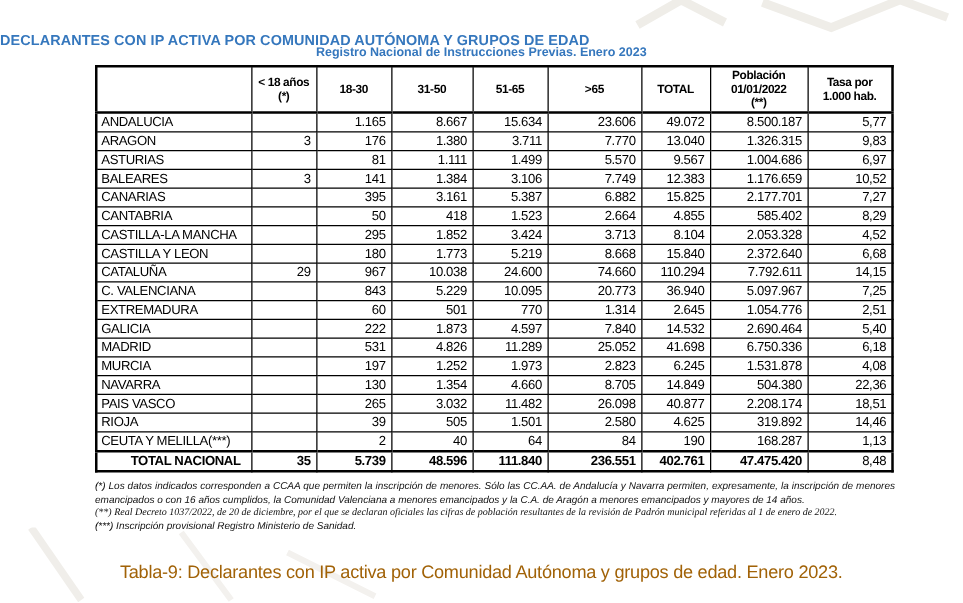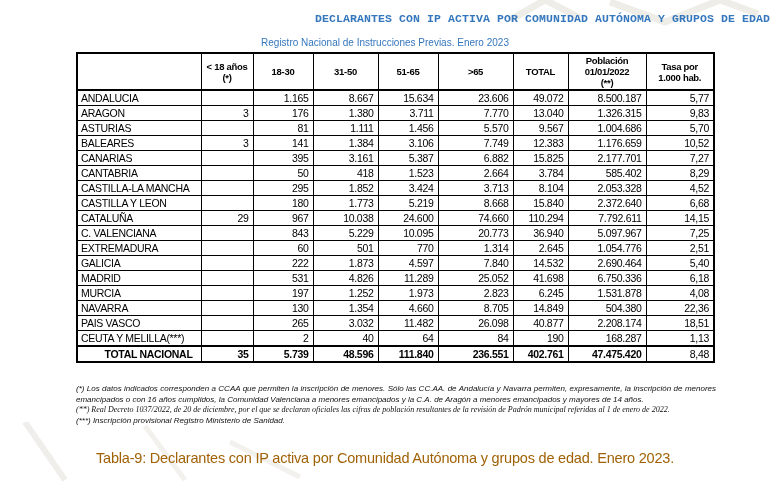--- a/index.html
+++ b/index.html
@@ -16,38 +16,37 @@
 
   .watermark {
     position: absolute;
     pointer-events: none;
   }
   .wm-top { top: 0; right: 0; }
   .wm-bottom { left: 0; bottom: 0; }
 
   .title {
     position: absolute;
-    top: 12px;
+    top: 27px;
     left: 0;
     width: 100%;
-    text-align: right;
+    text-align: left;
     font-size: 11.5px;
     font-weight: bold;
     letter-spacing: 0.1px;
-    font-family: Liberation Mono, monospace;
   }
 
   .subtitle {
     position: absolute;
     top: 37px;
     left: 0;
     width: 100%;
     text-align: center;
     font-size: 10px;
-    font-weight: normal;
+    font-weight: bold;
   }
 
   table.data-table {
     position: absolute;
     top: 52px;
     left: 76px;
     width: 637px;
     border-collapse: collapse;
     table-layout: fixed;
     border: 2px solid #000;
@@ -187,25 +186,25 @@
           <td class="num">7.770</td>
           <td class="num">13.040</td>
           <td class="num">1.326.315</td>
           <td class="num">9,83</td>
         </tr>
         <tr>
           <td class="label">ASTURIAS</td>
           <td class="num"></td>
           <td class="num">81</td>
           <td class="num">1.111</td>
-          <td class="num">1.456</td>
+          <td class="num">1.499</td>
           <td class="num">5.570</td>
           <td class="num">9.567</td>
           <td class="num">1.004.686</td>
-          <td class="num">5,70</td>
+          <td class="num">6,97</td>
         </tr>
         <tr>
           <td class="label">BALEARES</td>
           <td class="num">3</td>
           <td class="num">141</td>
           <td class="num">1.384</td>
           <td class="num">3.106</td>
           <td class="num">7.749</td>
           <td class="num">12.383</td>
           <td class="num">1.176.659</td>
@@ -222,21 +221,21 @@
           <td class="num">2.177.701</td>
           <td class="num">7,27</td>
         </tr>
         <tr>
           <td class="label">CANTABRIA</td>
           <td class="num"></td>
           <td class="num">50</td>
           <td class="num">418</td>
           <td class="num">1.523</td>
           <td class="num">2.664</td>
-          <td class="num">3.784</td>
+          <td class="num">4.855</td>
           <td class="num">585.402</td>
           <td class="num">8,29</td>
         </tr>
         <tr>
           <td class="label">CASTILLA-LA MANCHA</td>
           <td class="num"></td>
           <td class="num">295</td>
           <td class="num">1.852</td>
           <td class="num">3.424</td>
           <td class="num">3.713</td>
@@ -335,20 +334,31 @@
         <tr>
           <td class="label">PAIS VASCO</td>
           <td class="num"></td>
           <td class="num">265</td>
           <td class="num">3.032</td>
           <td class="num">11.482</td>
           <td class="num">26.098</td>
           <td class="num">40.877</td>
           <td class="num">2.208.174</td>
           <td class="num">18,51</td>
+        </tr>
+        <tr>
+          <td class="label">RIOJA</td>
+          <td class="num"></td>
+          <td class="num">39</td>
+          <td class="num">505</td>
+          <td class="num">1.501</td>
+          <td class="num">2.580</td>
+          <td class="num">4.625</td>
+          <td class="num">319.892</td>
+          <td class="num">14,46</td>
         </tr>
         <tr>
           <td class="label">CEUTA  Y MELILLA(***)</td>
           <td class="num"></td>
           <td class="num">2</td>
           <td class="num">40</td>
           <td class="num">64</td>
           <td class="num">84</td>
           <td class="num">190</td>
           <td class="num">168.287</td>

